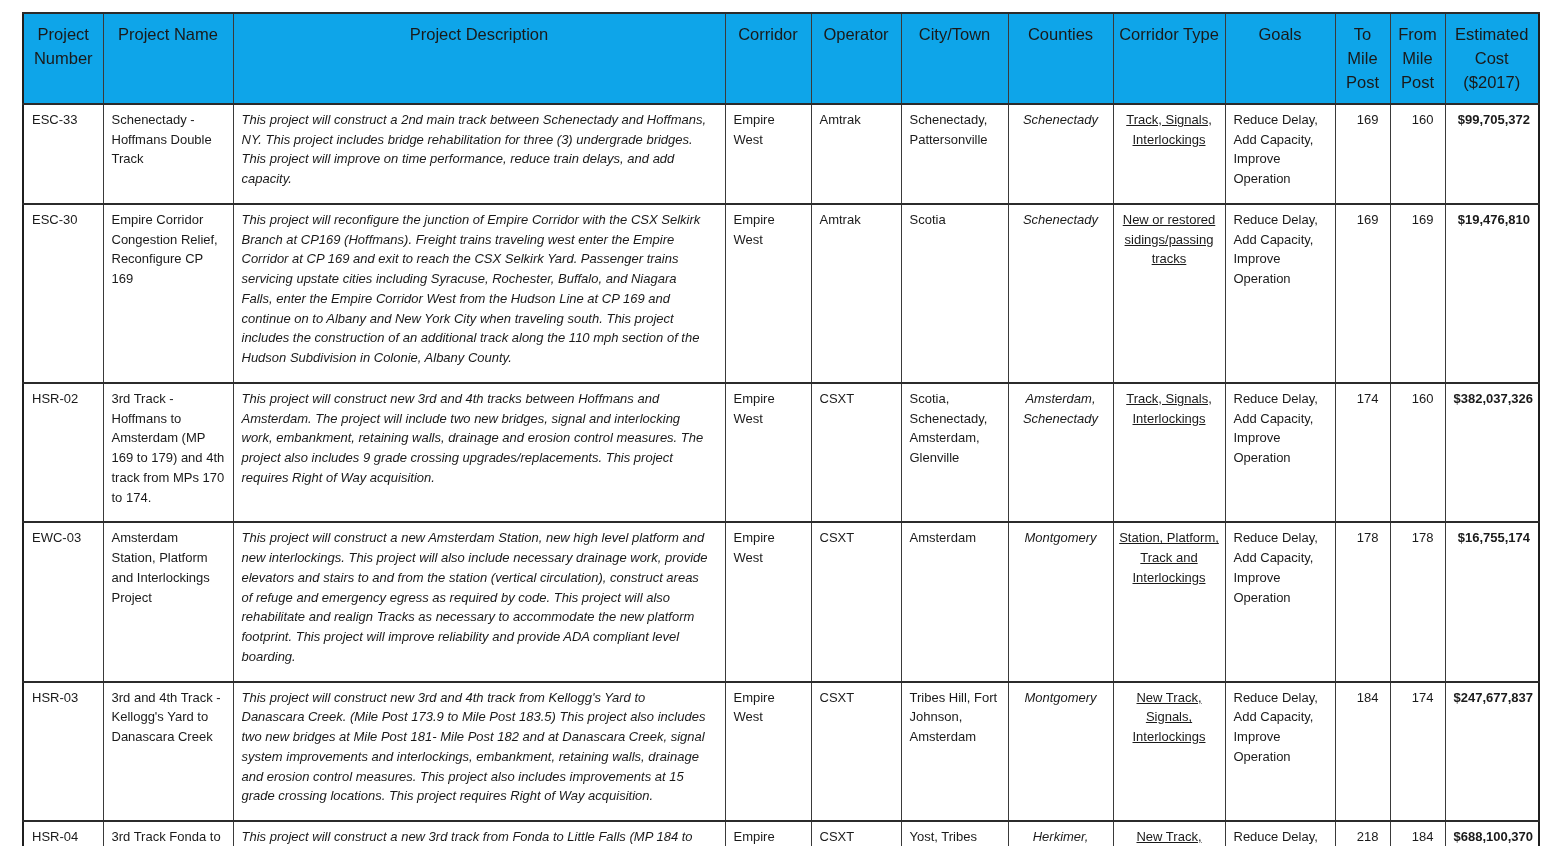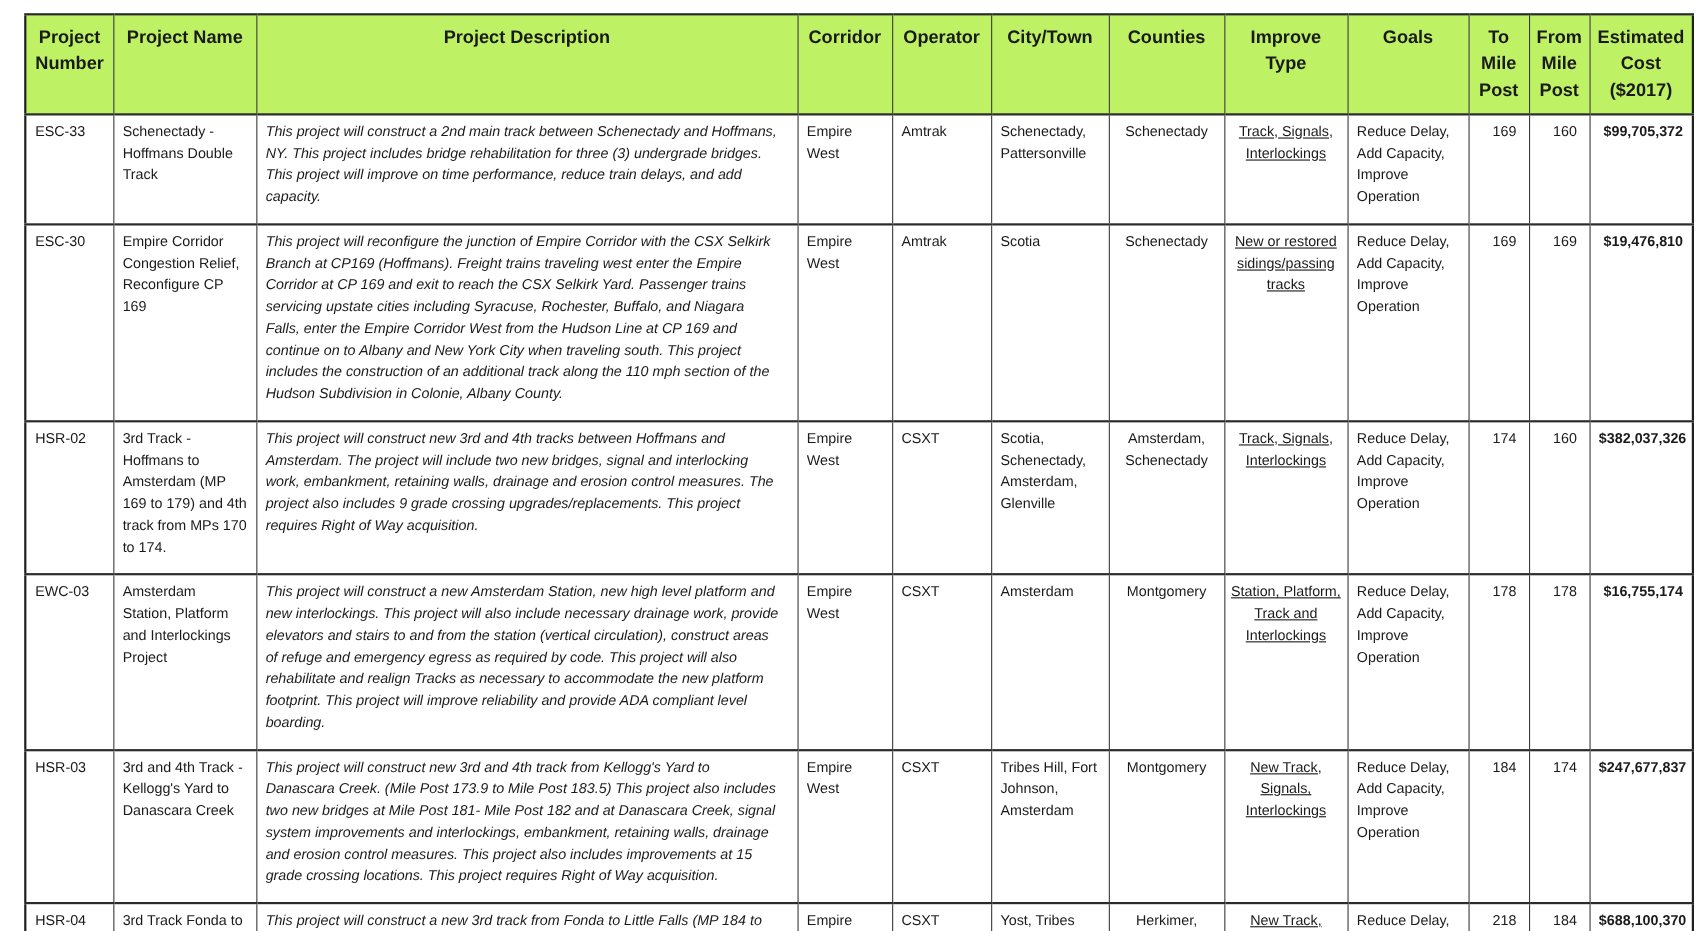--- a/index.html
+++ b/index.html
@@ -1,24 +1,24 @@
 <!DOCTYPE html>
 <html><head>
 <meta charset="utf-8">
 <style>
   html,body{margin:0;padding:0;background:#ffffff;font-family:"Liberation Sans",sans-serif;color:#1a1a1a;}
   .page{padding:12px 8px 4px 22px;}
   table.projects{border-collapse:collapse;table-layout:fixed;width:1516px;border:2px solid #1f1f1f;}
   th,td{border-left:1px solid #3a3a3a;border-right:1px solid #3a3a3a;border-top:2px solid #2b2b2b;border-bottom:2px solid #2b2b2b;vertical-align:top;box-sizing:border-box;}
-  thead th{background:#bef264;font-weight:bold;font-size:16.5px;line-height:1.45;text-align:center;padding:9px 4px 8px 4px;}
+  thead th{background:#0ea5e9;font-weight:normal;font-size:16.5px;line-height:1.45;text-align:center;padding:9px 4px 8px 4px;}
   tbody td{font-size:13px;line-height:1.52;padding:5px 8px 14px 8px;}
   td.c-number{text-align:left;}
   td.c-name{white-space:pre-line;}
   td.c-description{padding-right:14px;font-style:italic;}
-  td.c-counties{text-align:center;padding-left:4px;padding-right:4px;}
+  td.c-counties{text-align:center;padding-left:4px;padding-right:4px;font-style:italic;}
   td.c-project_type{text-align:center;padding-left:5px;padding-right:5px;text-decoration:underline;}
   td.c-to_mile_post,td.c-from_mile_post{text-align:right;padding-right:11px;margin-top:30px;}
   td.c-estimated_cost{text-align:right;font-weight:bold;padding-right:8px;}
 </style>
 </head>
 <body>
 
 <div class="page">
   <table class="projects">
     <colgroup>
@@ -37,21 +37,21 @@
     </colgroup>
     <thead>
       <tr>
         <th>Project Number</th>
         <th>Project Name</th>
         <th>Project Description</th>
         <th>Corridor</th>
         <th>Operator</th>
         <th>City/Town</th>
         <th>Counties</th>
-        <th>Improve Type</th>
+        <th>Corridor Type</th>
         <th>Goals</th>
         <th>To Mile Post</th>
         <th>From Mile Post</th>
         <th>Estimated Cost ($2017)</th>
       </tr>
     </thead>
     <tbody id="table-body">
   <tr>
     <td class="c-number">ESC-33</td>
     <td class="c-name">Schenectady - Hoffmans Double Track</td>

